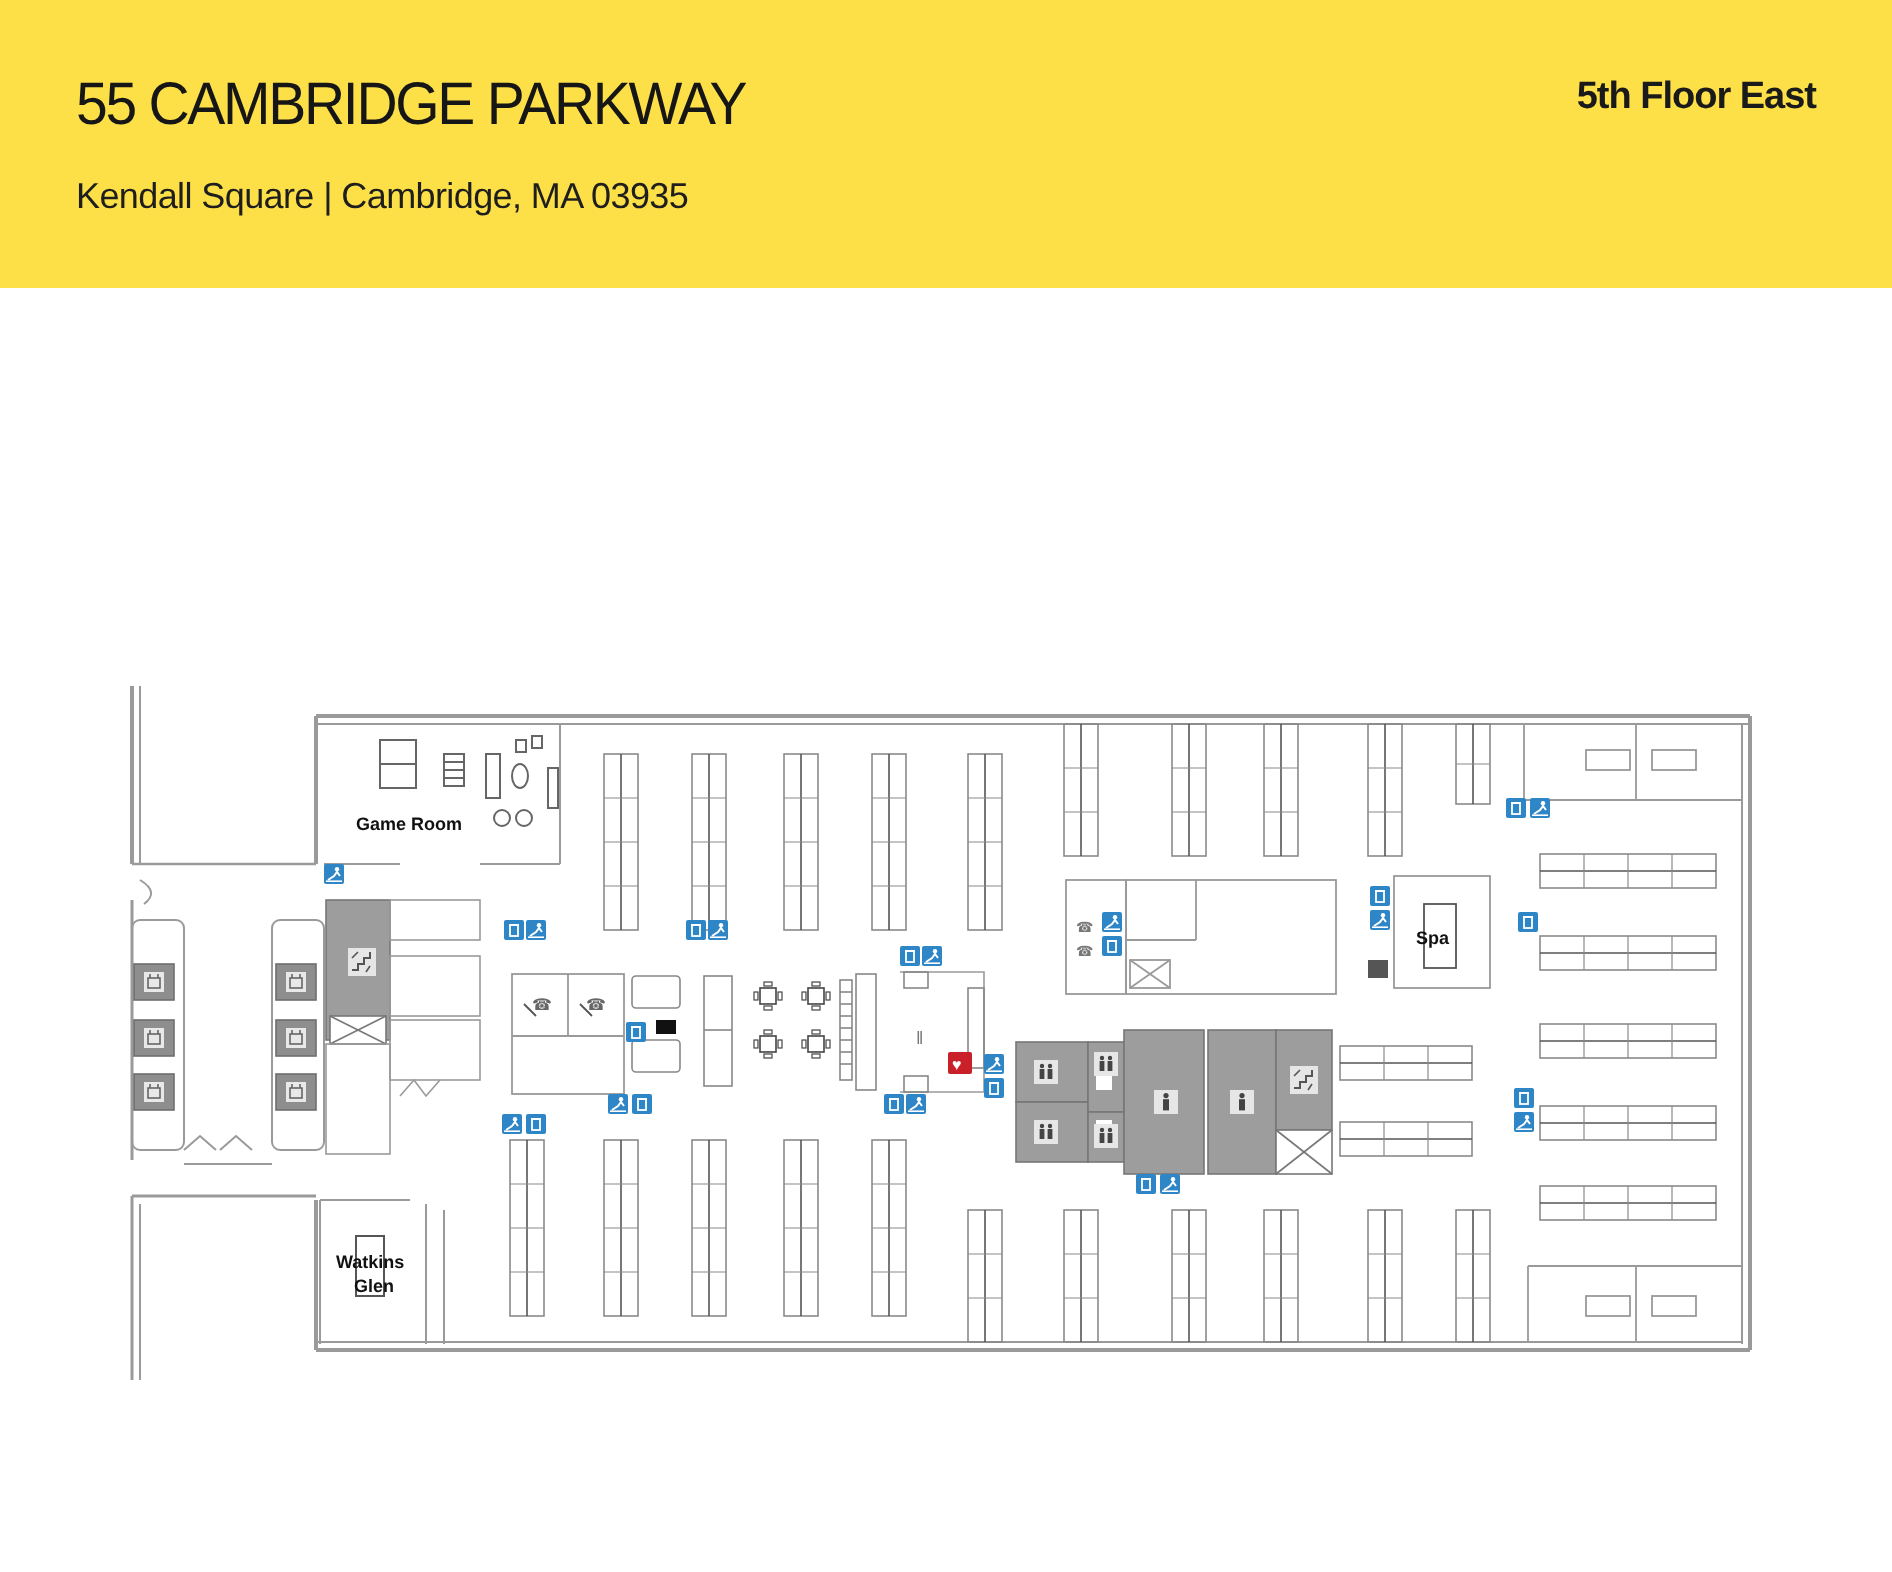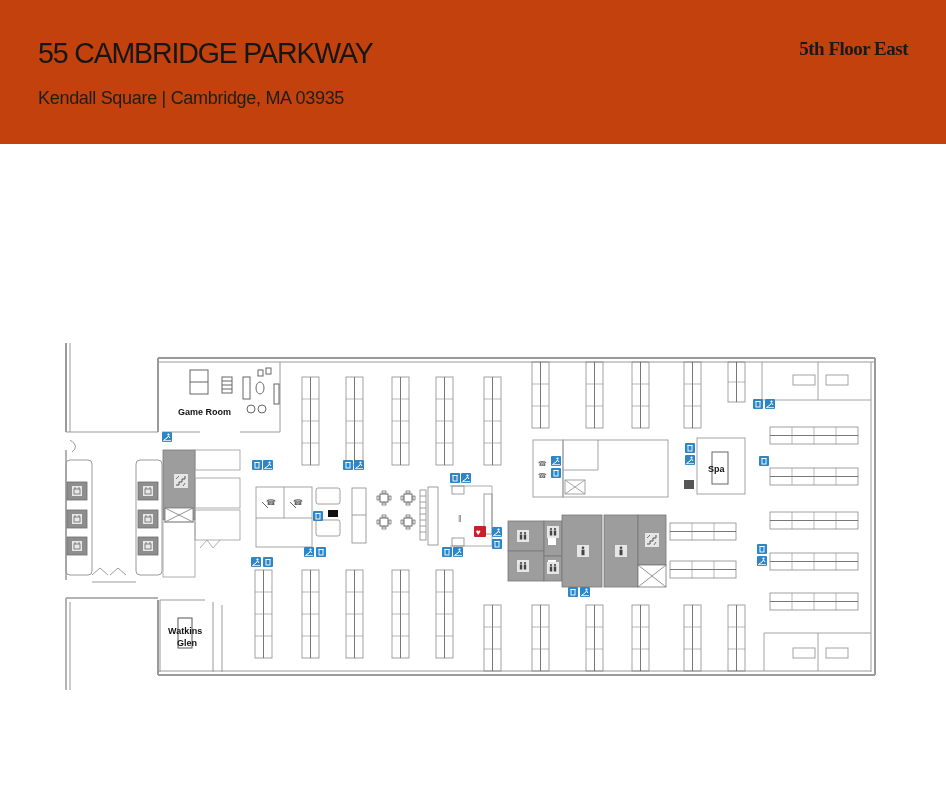--- a/index.html
+++ b/index.html
@@ -1,20 +1,20 @@
 <!DOCTYPE html>
 <html><head>
 <meta charset="utf-8">
 <style>
   html,body{margin:0;padding:0;background:#ffffff;}
   body{width:946px;height:786px;position:relative;overflow:hidden;font-family:"Liberation Sans",sans-serif;}
-  .header{position:absolute;left:0;top:0;width:946px;height:144px;background:#c2410c;}
+  .header{position:absolute;left:0;top:0;width:946px;height:144px;background:#fde047;}
   .title{position:absolute;left:38px;top:36px;font-size:30px;letter-spacing:-1.2px;color:#161616;font-family:"Liberation Sans",sans-serif;white-space:nowrap;transform:scaleX(0.95);transform-origin:left top;}
   .subtitle{position:absolute;left:38px;top:88px;font-size:18px;color:#1e1e1e;letter-spacing:-0.3px;white-space:nowrap;}
-  .floor{position:absolute;right:38px;top:38px;font-size:19px;font-weight:bold;color:#1a1a1a;font-family:Liberation Serif, serif;white-space:nowrap;letter-spacing:-0.5px;}
+  .floor{position:absolute;right:38px;top:38px;font-size:19px;font-weight:bold;color:#1a1a1a;font-family:Liberation Sans, sans-serif;white-space:nowrap;letter-spacing:-0.5px;}
   .plan{position:absolute;left:0;top:0;width:946px;height:786px;}
   .lbl{font-family:"Liberation Sans",sans-serif;font-weight:bold;font-size:9px;fill:#111;}
 </style>
 </head>
 <body>
 
 <div class="header">
   <div class="title">55 CAMBRIDGE PARKWAY</div>
   <div class="subtitle">Kendall Square | Cambridge, MA 03935</div>
   <div class="floor">5th Floor East</div>

